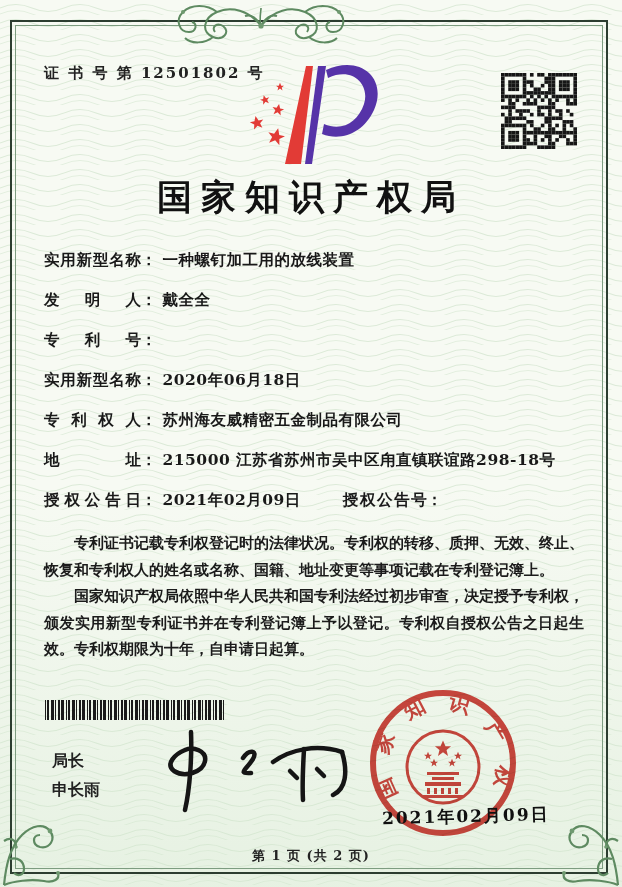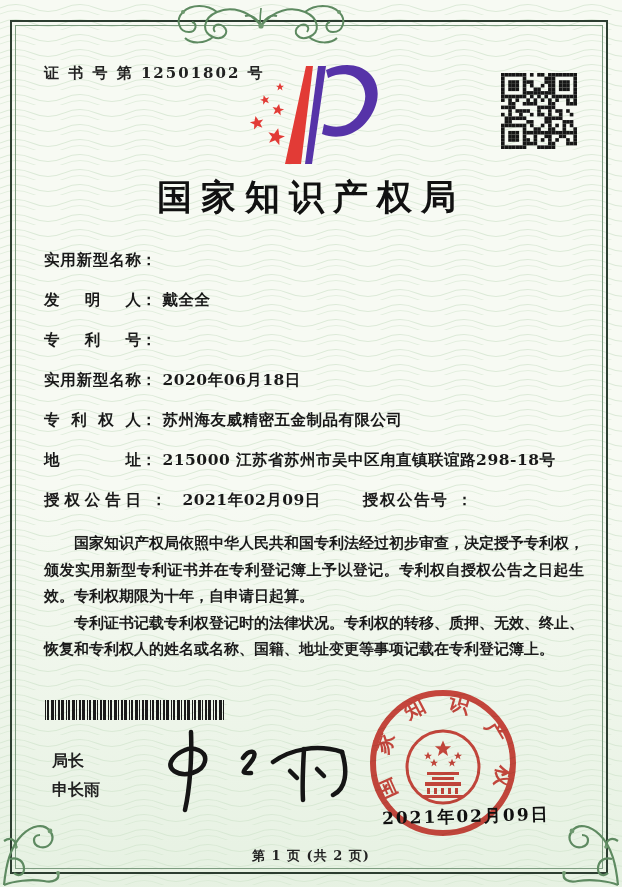--- a/index.html
+++ b/index.html
@@ -42,21 +42,21 @@
     letter-spacing:9px;color:#111;
   }
   .fields{position:absolute;left:44px;right:36px;top:250px;z-index:3;}
   .field-row{display:flex;align-items:baseline;height:40px;font-size:15.5px;font-weight:600;color:#191919;}
   .field-label{
     display:inline-block;width:97px;flex:0 0 97px;
     text-align:justify;text-align-last:justify;
   }
   .field-colon{flex:0 0 auto;margin-right:6px;}
   .field-value{flex:1 1 auto;letter-spacing:.5px;white-space:nowrap;}
-  .dual .half{display:flex;align-items:flex-end;gap:10px;}
+  .dual .half{display:flex;align-items:flex-end;}
   .dual .half.right{margin-left:42px;}
   .dual .half.right .field-label{width:84px;flex:0 0 84px;}
   .notice{
     position:absolute;left:44px;right:38px;top:530px;z-index:3;
     font-size:15px;line-height:26.5px;font-weight:600;color:#1b1b1b;
     text-align:justify;
   }
   .notice p{margin:0;text-indent:2em;}
   .barcode{position:absolute;left:45px;top:700px;z-index:3;}
   .director{position:absolute;left:52px;top:746px;z-index:3;font-size:16px;font-weight:700;color:#222;line-height:29px;}
@@ -417,20 +417,21 @@
       <rect x="13" y="20" width="1" height="1" fill="#161616"></rect>
       <rect x="14" y="20" width="1" height="1" fill="#161616"></rect>
     </svg>
 
   <div class="doc-title">国家知识产权局</div>
 
   <div class="fields">
     <div class="field-row">
       <span class="field-label">实用新型名称</span>
         <span class="field-colon">：</span>
+      <span class="field-value">一种螺钉加工用的放线装置</span>
     </div>
     <div class="field-row">
       <span class="field-label">发明人</span>
         <span class="field-colon">：</span>
       <span class="field-value">戴全全</span>
     </div>
     <div class="field-row">
       <span class="field-label">专利号</span>
         <span class="field-colon">：</span>
     </div>
@@ -456,22 +457,22 @@
         <span class="field-value">2021年02月09日</span>
       </span>
       <span class="half right">
         <span class="field-label">授权公告号</span>
           <span class="field-colon">：</span>
       </span>
     </div>
   </div>
 
   <div class="notice">
+    <p>专利证书记载专利权登记时的法律状况。专利权的转移、质押、无效、终止、恢复和专利权人的姓名或名称、国籍、地址变更等事项记载在专利登记簿上。</p>
     <p>国家知识产权局依照中华人民共和国专利法经过初步审查，决定授予专利权，颁发实用新型专利证书并在专利登记簿上予以登记。专利权自授权公告之日起生效。专利权期限为十年，自申请日起算。</p>
-    <p>专利证书记载专利权登记时的法律状况。专利权的转移、质押、无效、终止、恢复和专利权人的姓名或名称、国籍、地址变更等事项记载在专利登记簿上。</p>
   </div>
 
   <svg id="barcode-svg" class="barcode" width="182" height="20">
       <rect x="0" y="0" width="1" height="20" fill="#1a1a1a"></rect>
       <rect x="2" y="0" width="2" height="20" fill="#1a1a1a"></rect>
       <rect x="6" y="0" width="3" height="20" fill="#1a1a1a"></rect>
       <rect x="10" y="0" width="1" height="20" fill="#1a1a1a"></rect>
       <rect x="13" y="0" width="2" height="20" fill="#1a1a1a"></rect>
       <rect x="16" y="0" width="3" height="20" fill="#1a1a1a"></rect>
       <rect x="21" y="0" width="1" height="20" fill="#1a1a1a"></rect>

